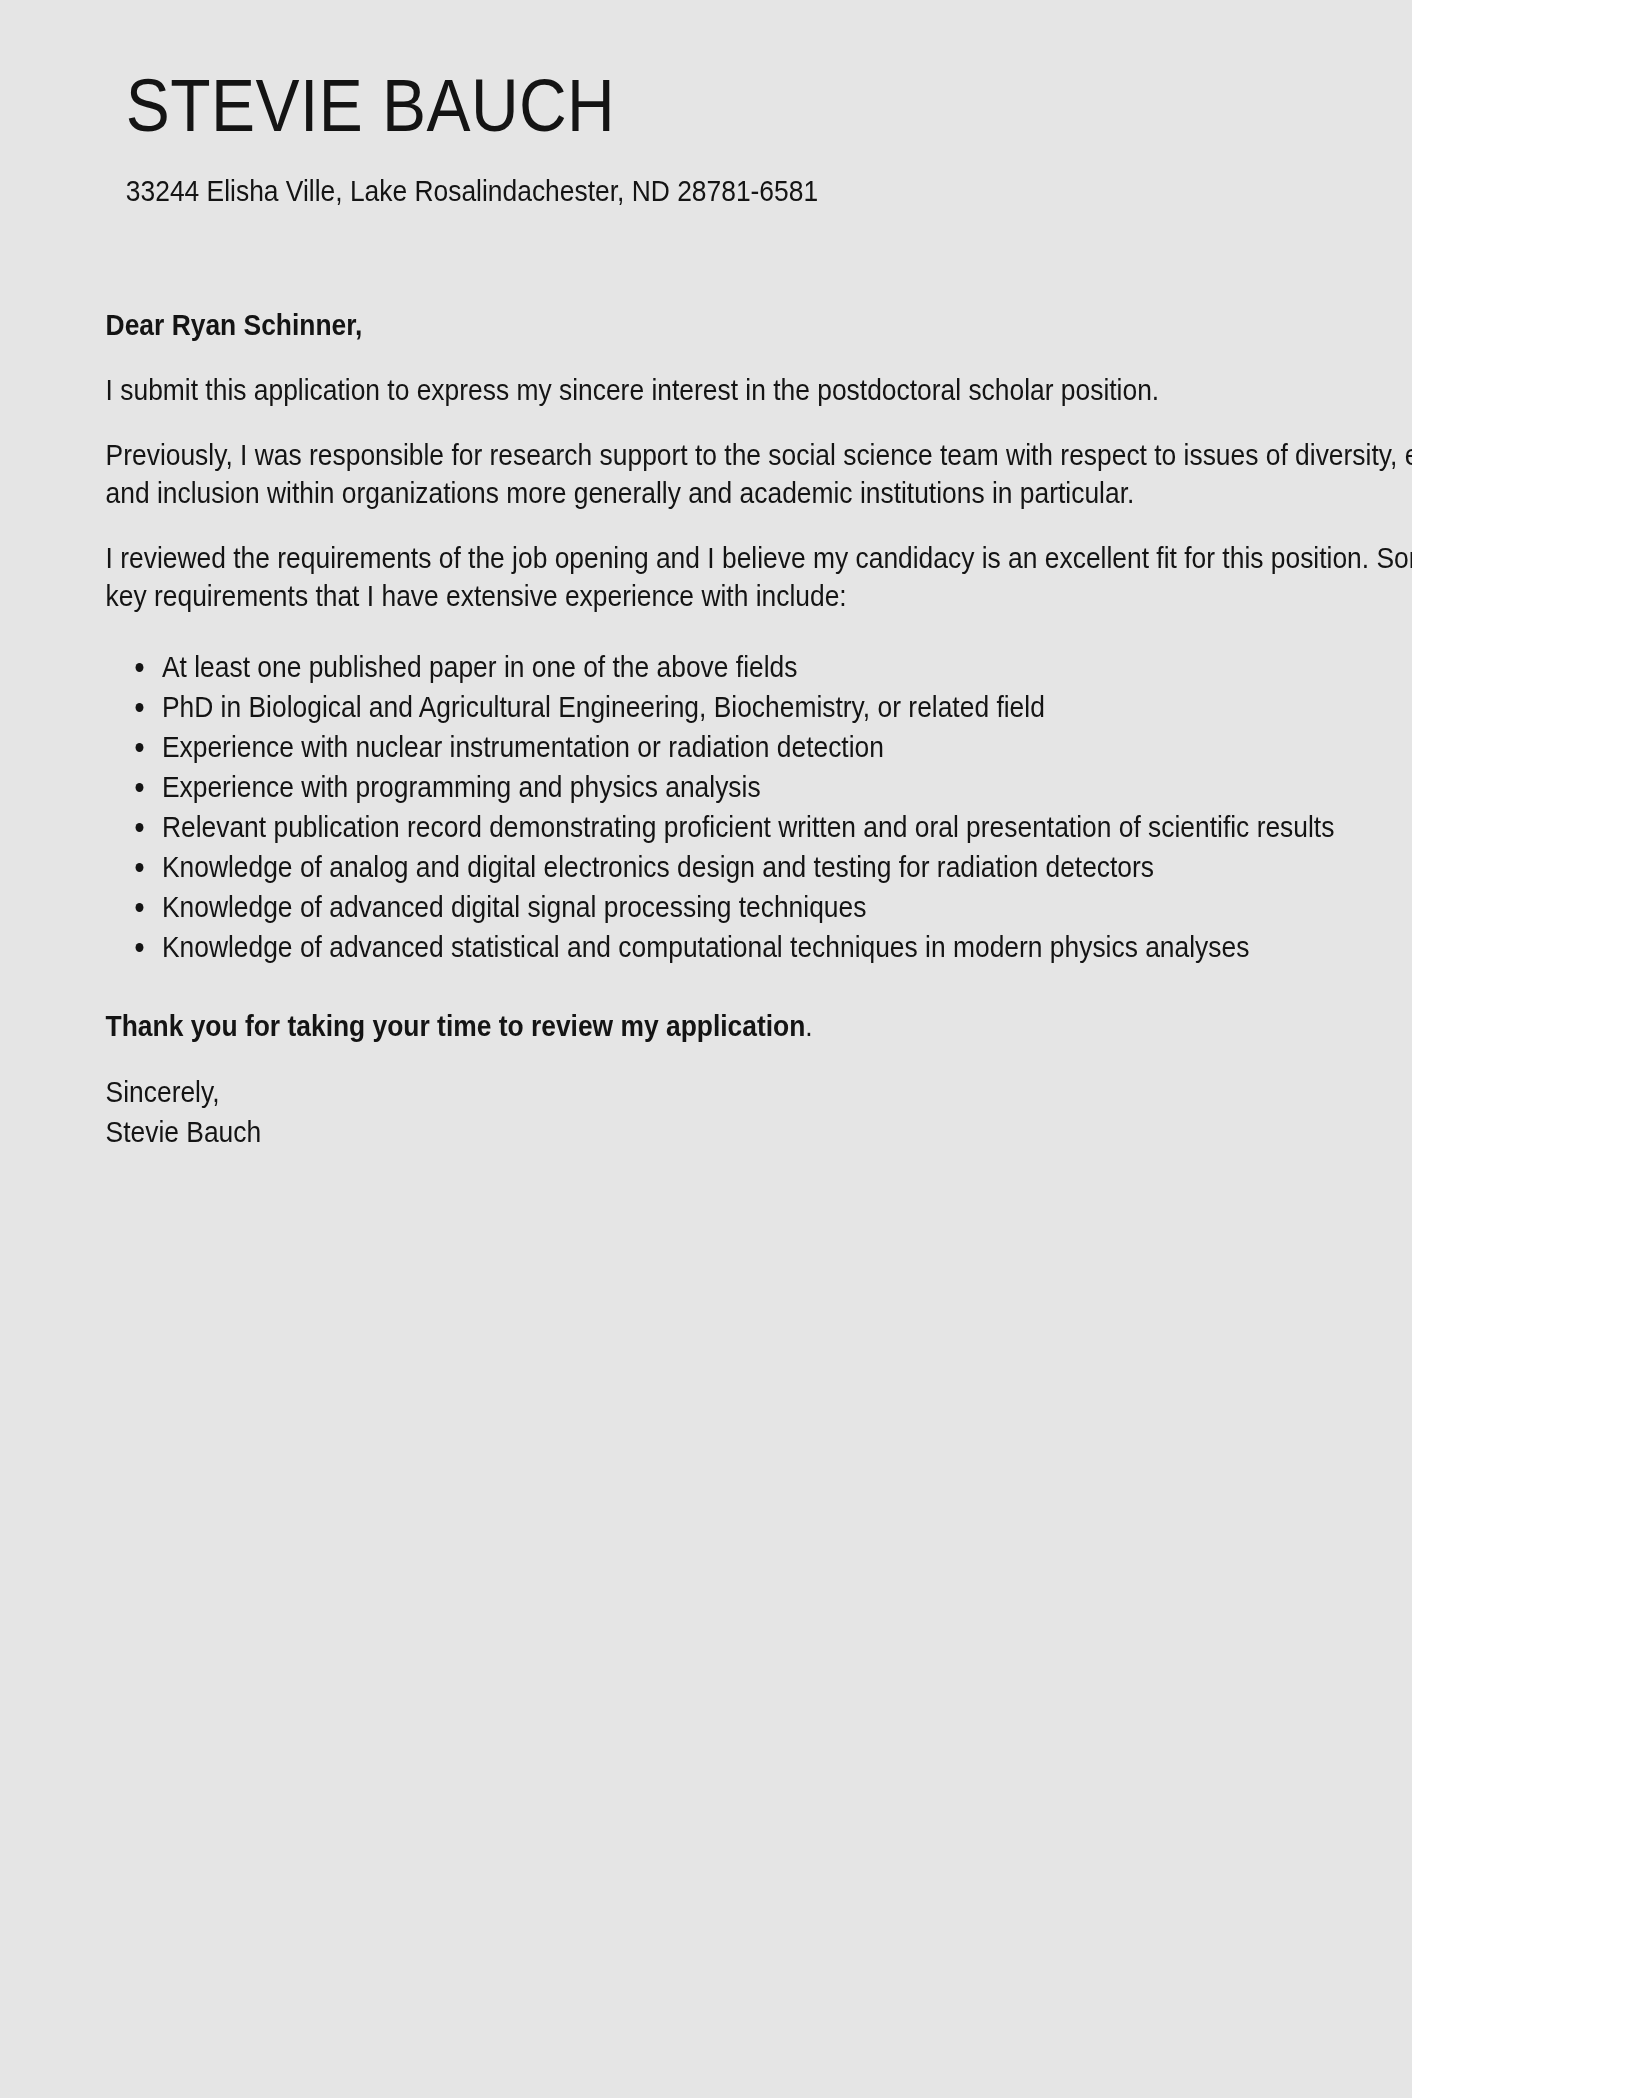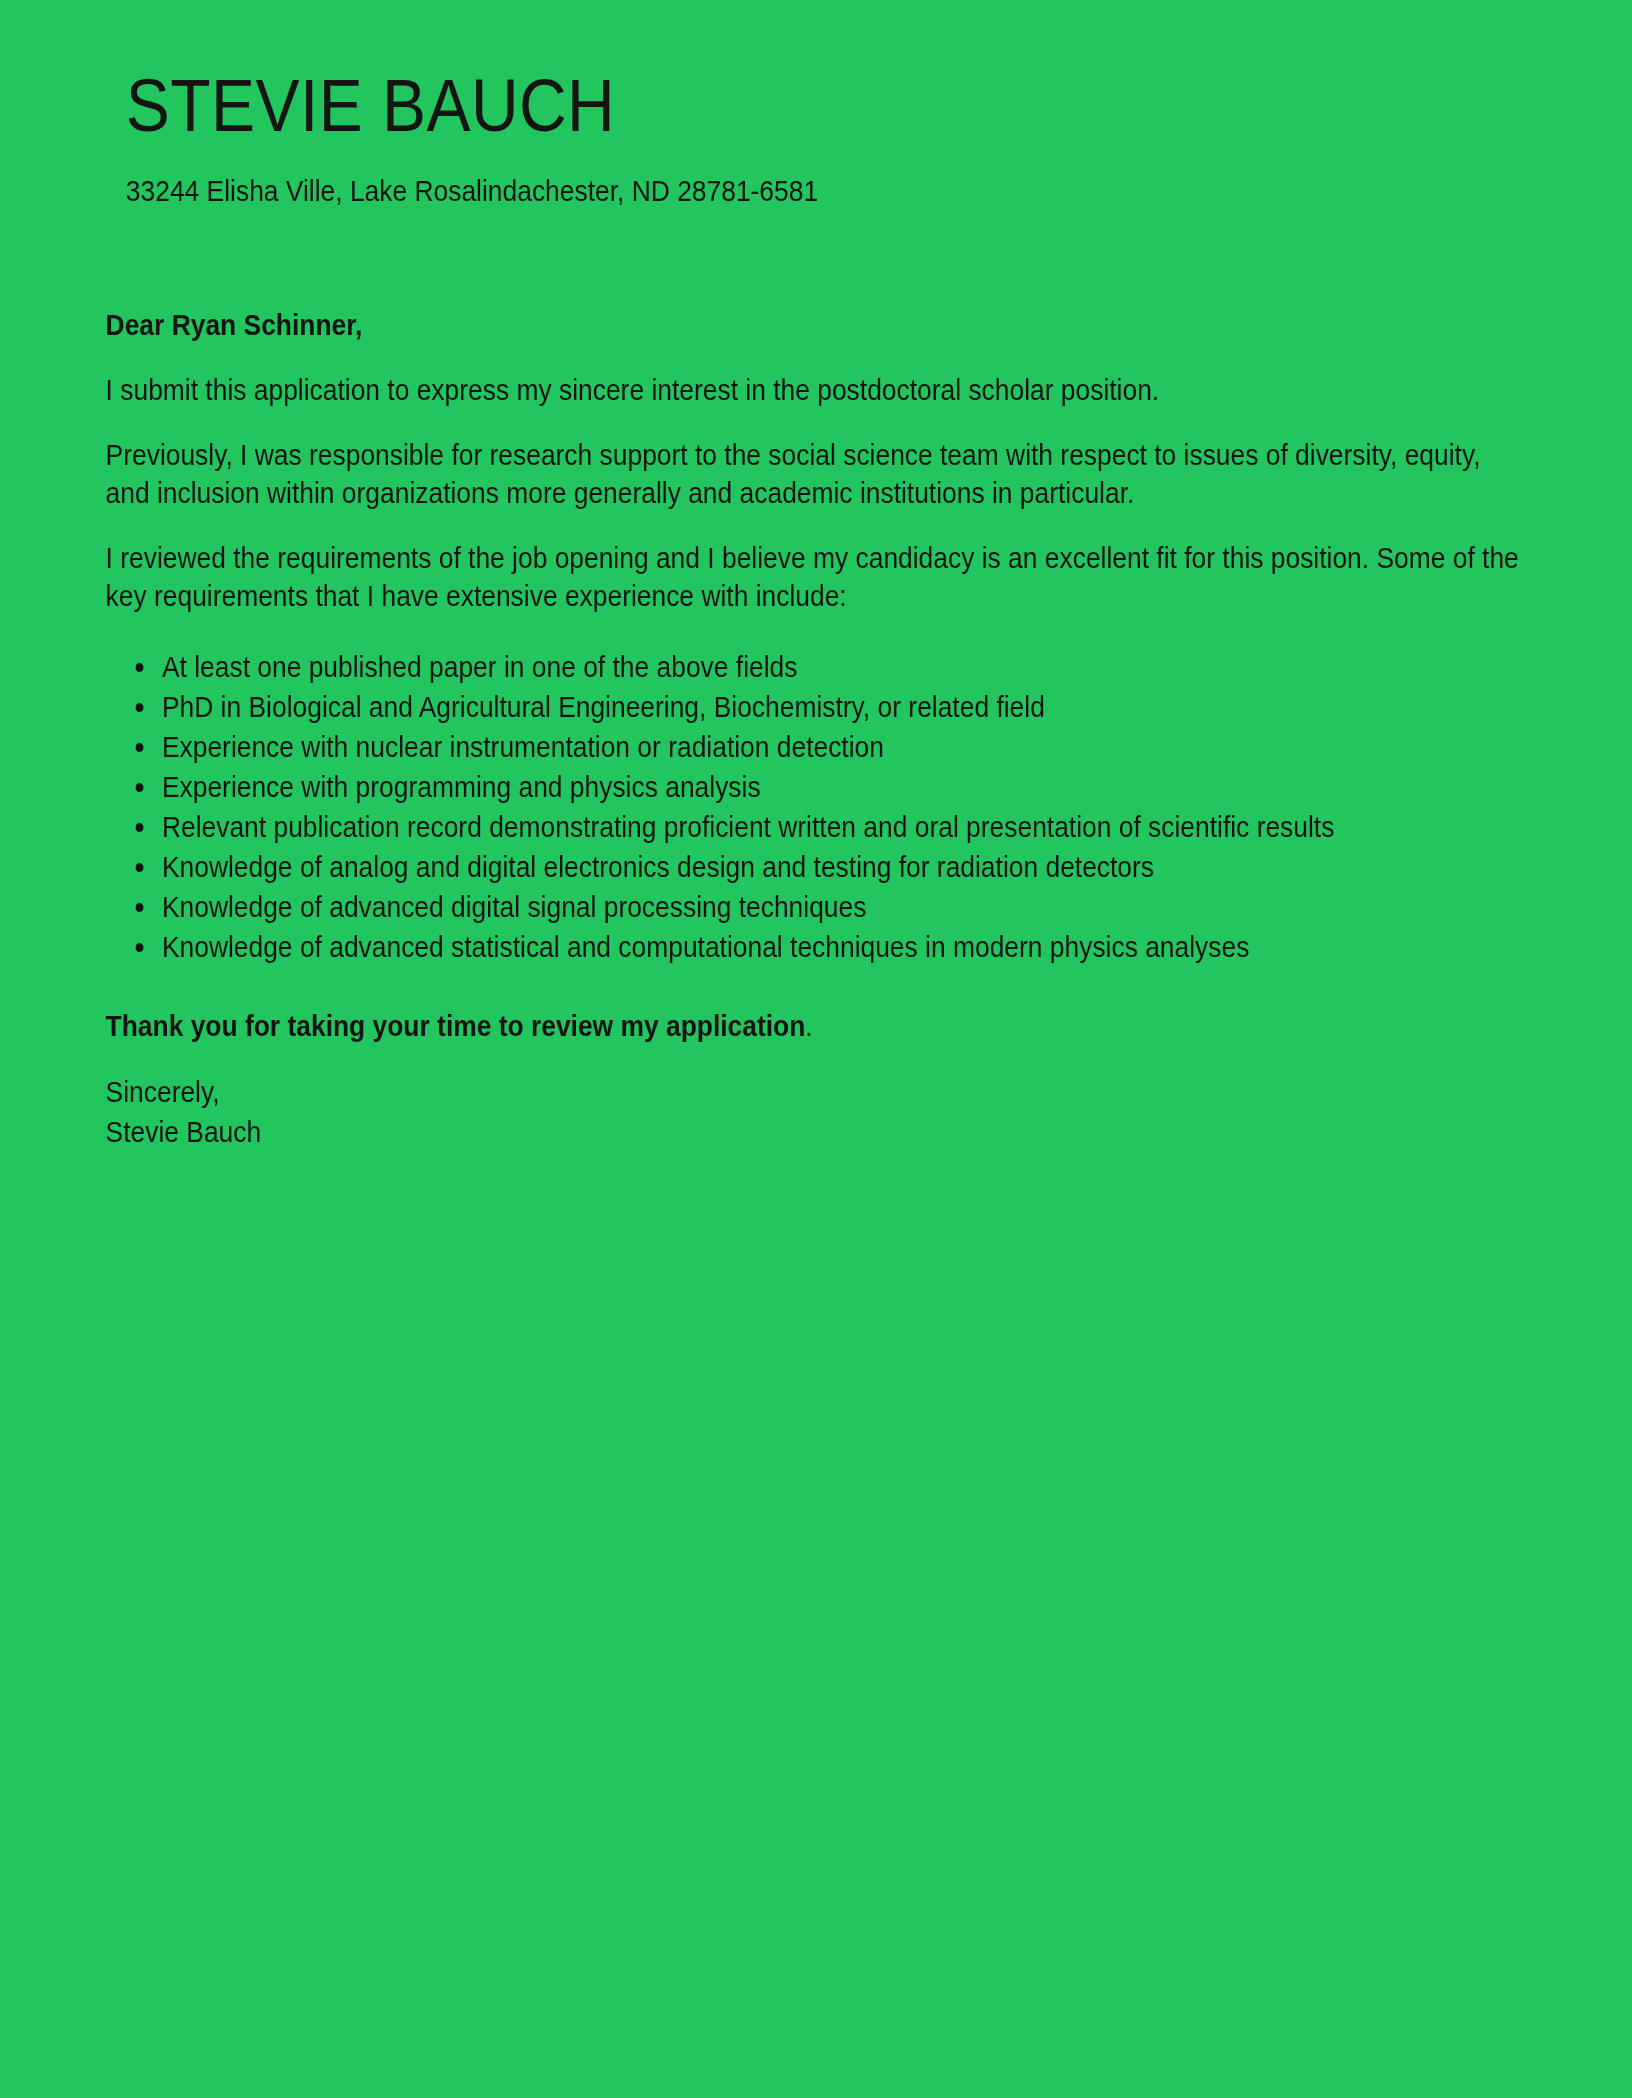--- a/index.html
+++ b/index.html
@@ -2,23 +2,23 @@
 <html><head>
 <meta charset="utf-8">
 <style>
   html, body {
     margin: 0;
     padding: 0;
     background: #ffffff;
   }
   .page {
     position: relative;
-    width: 1632px;
+    width: 1412px;
     height: 2098px;
-    background: #22c55e;
+    background: #e5e5e5;
     overflow: hidden;
     color: #141414;
     font-family: "Liberation Sans", "DejaVu Sans", sans-serif;
   }
   
   .scale {
     width: 1855px;
     transform: scaleX(0.88);
     transform-origin: 0 0;
     box-sizing: border-box;

